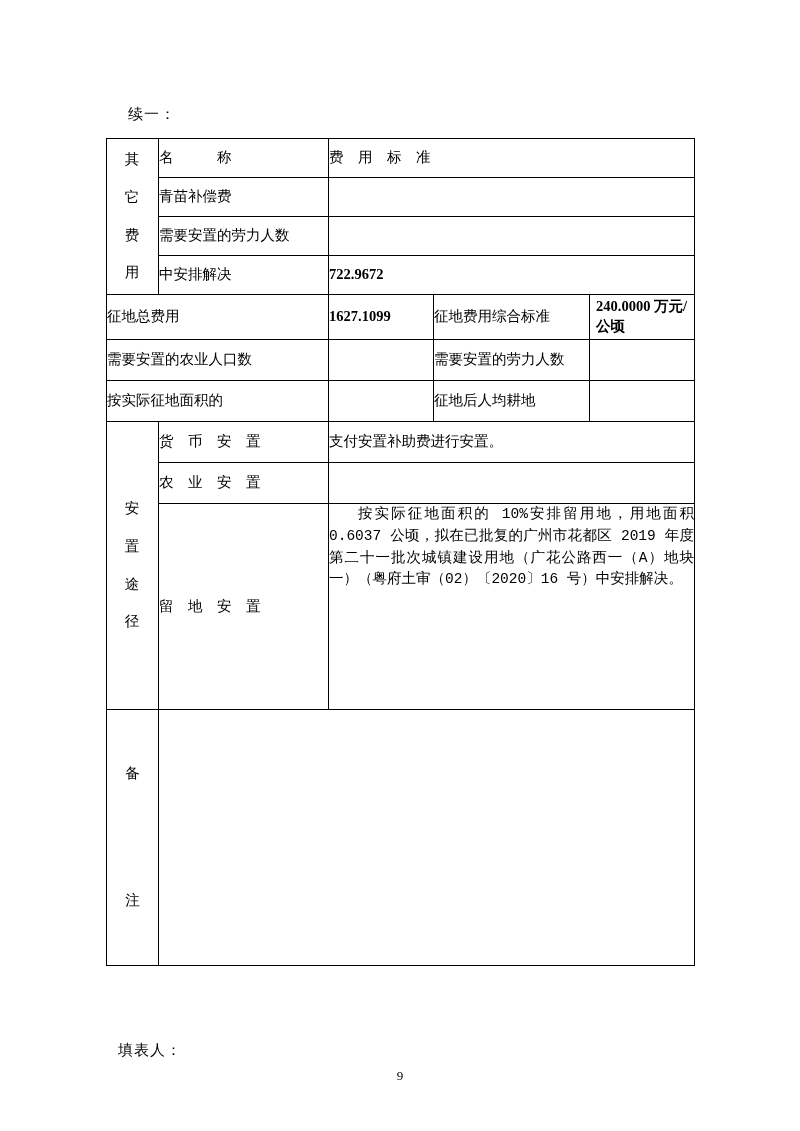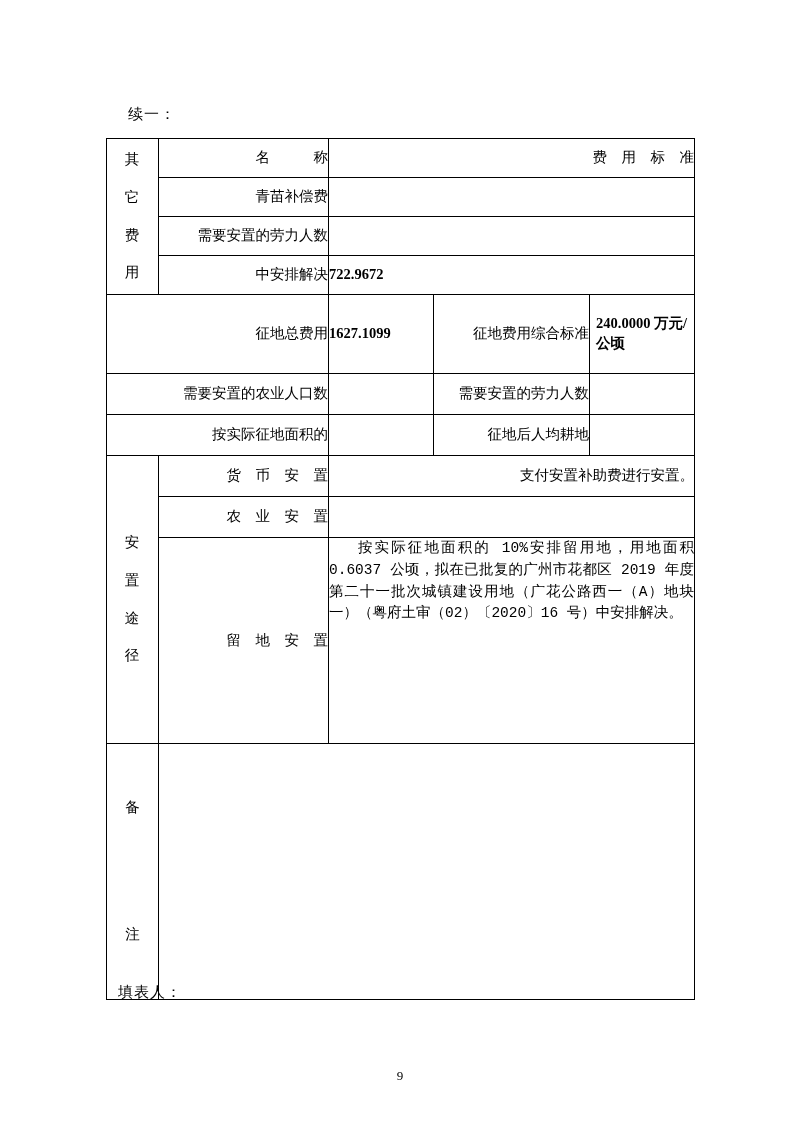--- a/index.html
+++ b/index.html
@@ -39,21 +39,21 @@
     width: 588px;
     table-layout: fixed;
   }
   table.form td {
     border: 1px solid #000000;
     padding: 0;
     vertical-align: middle;
     font-size: 14.5px;
     line-height: 1.5;
   }
-  .ctr { text-align: right; }
+  .ctr { text-align: left; }
   .vert-label {
     text-align: center;
     font-size: 14.5px;
     letter-spacing: 1px;
   }
   .vert-label .ch {
     display: block;
     line-height: 2.6;
   }
   .cellpad { padding: 6px 8px; }
@@ -74,21 +74,21 @@
     text-justify: inter-ideograph;
     font-family: Liberation Mono, monospace;
   }
   .para p {
     margin: 0;
     text-indent: 2em;
   }
   .filler-name {
     position: absolute;
     left: 118px;
-    top: 983px;
+    top: 1041px;
     font-size: 15px;
     letter-spacing: 1px;
   }
   .page-number {
     position: absolute;
     left: 0;
     top: 1068px;
     width: 800px;
     text-align: center;
     font-size: 13px;
@@ -142,21 +142,21 @@
         </tr>
         <tr>
           <td class="ctr cellpad h38">中安排解决</td>
           <td class="num h38" colspan="3">722.9672</td>
         </tr>
 
         <tr>
           <td class="ctr cellpad h44" colspan="2">征地总费用</td>
           <td class="num h44">1627.1099</td>
           <td class="ctr cellpad h44">征地费用综合标准</td>
-          <td class="num h44" style="padding:17px 6px; line-height:1.35;">240.0000 万元/公顷</td>
+          <td class="num h44" style="padding:0 6px; line-height:1.35;">240.0000 万元/公顷</td>
         </tr>
 
         <tr>
           <td class="ctr cellpad h40" colspan="2">需要安置的农业人口数</td>
           <td class="num h40"></td>
           <td class="ctr cellpad h40">需要安置的劳力人数</td>
           <td class="num h40"></td>
         </tr>
 
         <tr>

